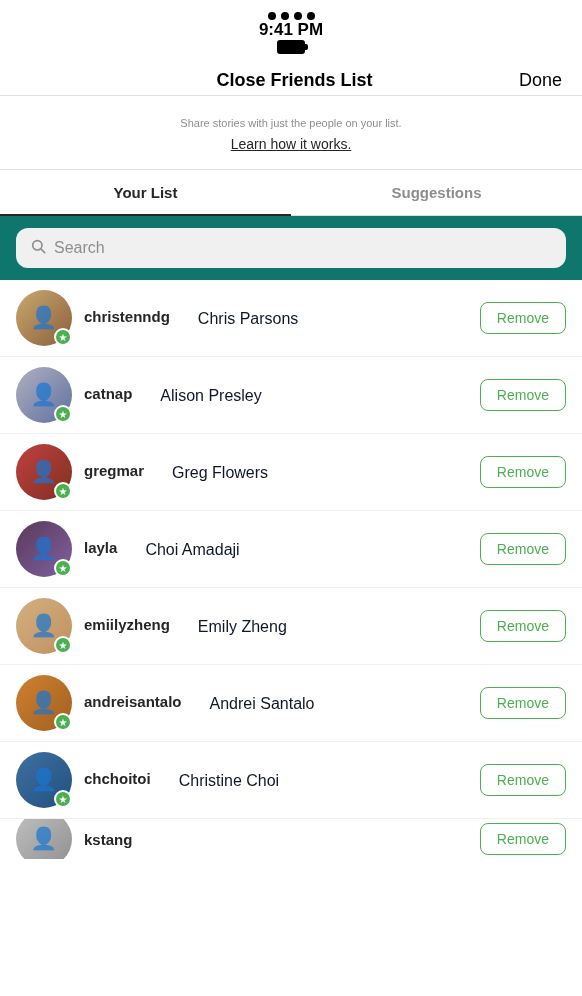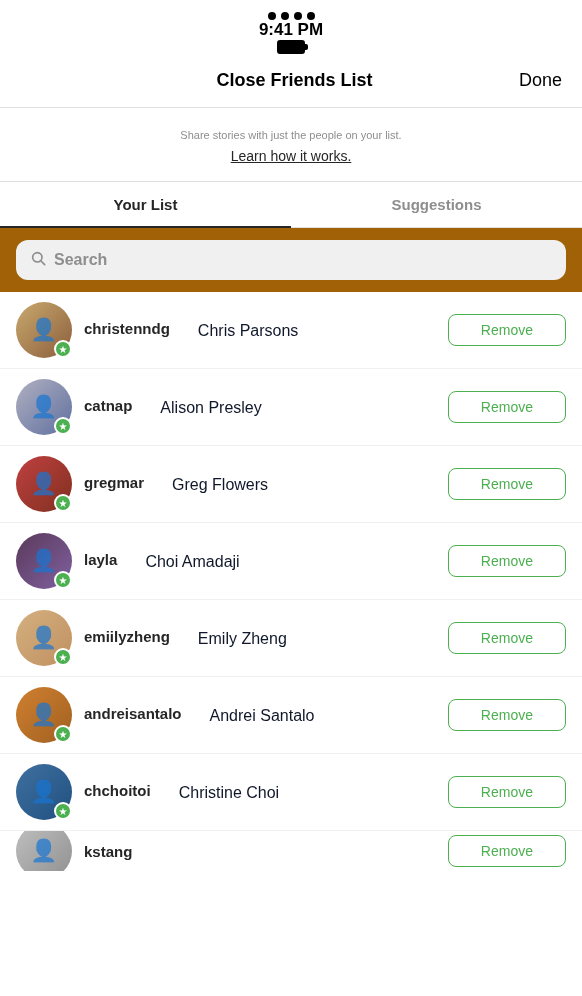--- a/index.html
+++ b/index.html
@@ -51,21 +51,21 @@
       height: 6px;
       background: #000;
       border-radius: 0 2px 2px 0;
     }
 
     
     .header {
       display: flex;
       align-items: flex-start;
       justify-content: space-between;
-      padding: 8px 20px 16px;
+      padding: 8px 20px 4px;
       border-bottom: 1px solid #e0e0e0;
     }
     .header-spacer { width: 50px; }
     .header-title {
       font-size: 18px;
       font-weight: 700;
       color: #000;
     }
     .header-done {
       font-size: 18px;
@@ -118,22 +118,21 @@
       position: absolute;
       bottom: -1px;
       left: 0; right: 0;
       height: 2px;
       background: #262626;
     }
 
     
     .search-container {
       padding: 12px 16px;
-      background: #a16207;
-      font-weight: bold;
+      background: #0f766e;
     }
     .search-box {
       display: flex;
       align-items: center;
       background: #f0f0f0;
       border-radius: 12px;
       padding: 10px 14px;
       gap: 8px;
     }
     .search-icon-svg {
@@ -194,21 +193,21 @@
       font-size: 16px;
       color: #0f172a;
       margin-top: 2px;
       margin-left: 28px;
     }
     .remove-btn {
       background: #fff;
       border: 1.5px solid #4caf50;
       color: #4caf50;
       border-radius: 8px;
-      padding: 7px 32px;
+      padding: 7px 16px;
       font-size: 14px;
       font-weight: 500;
       cursor: pointer;
       flex-shrink: 0;
     }
 
     
     .av-1 { background: linear-gradient(135deg, #c9a96e, #8b5e3c); }
     .av-2 { background: linear-gradient(135deg, #b0b0c0, #6070a0); }
     .av-3 { background: linear-gradient(135deg, #c04040, #803020); }

